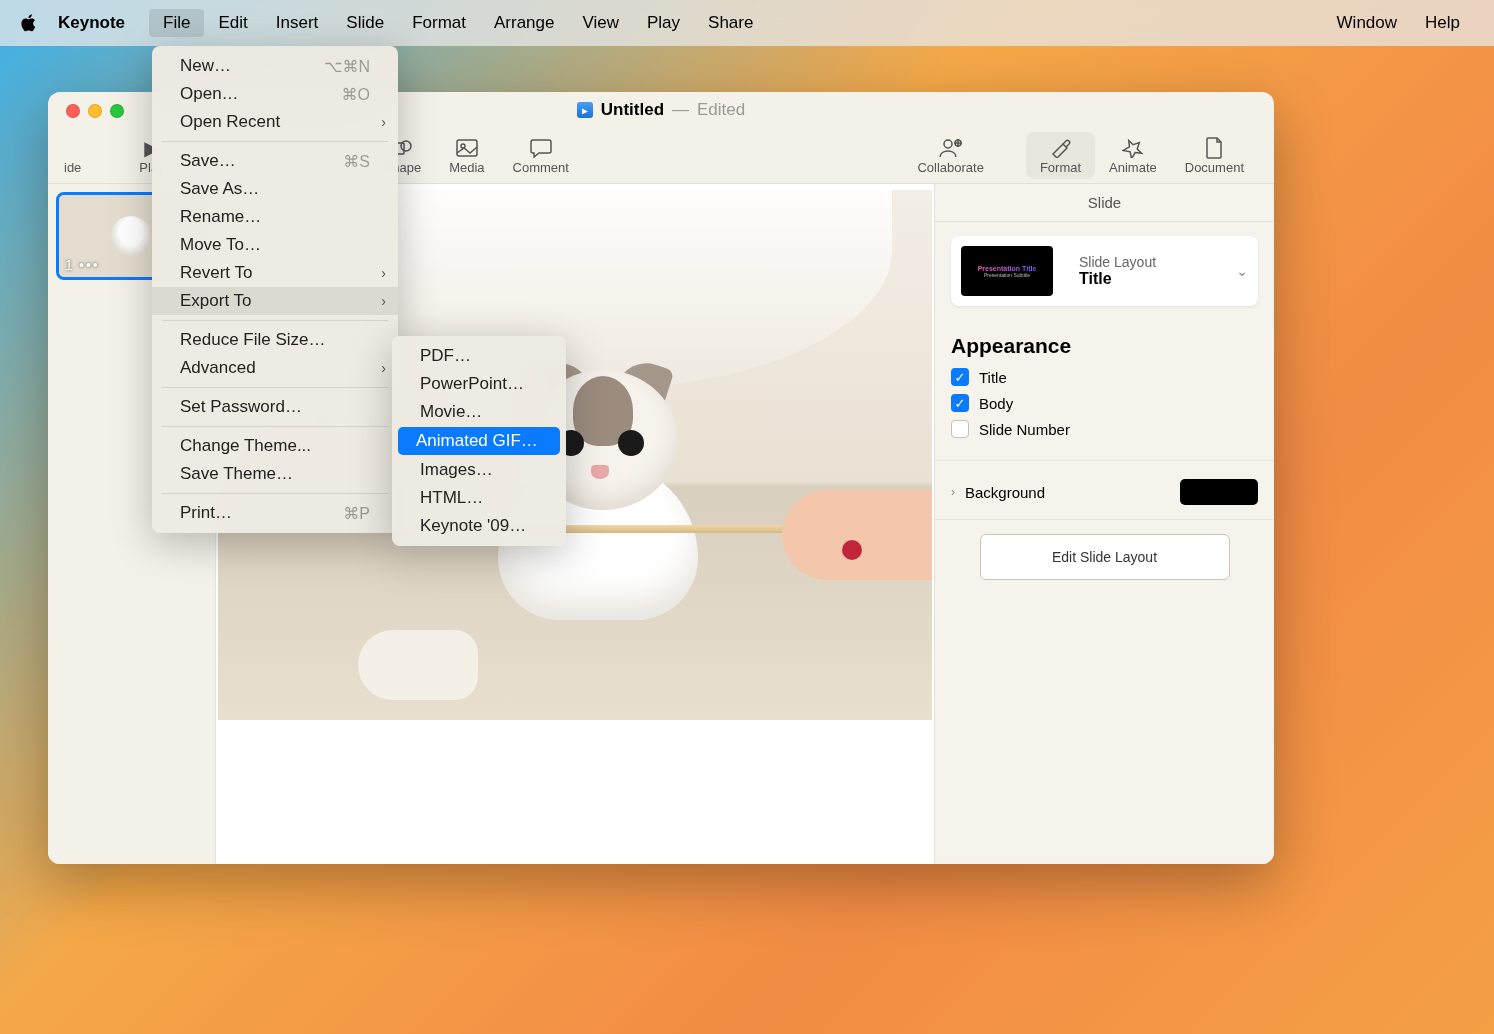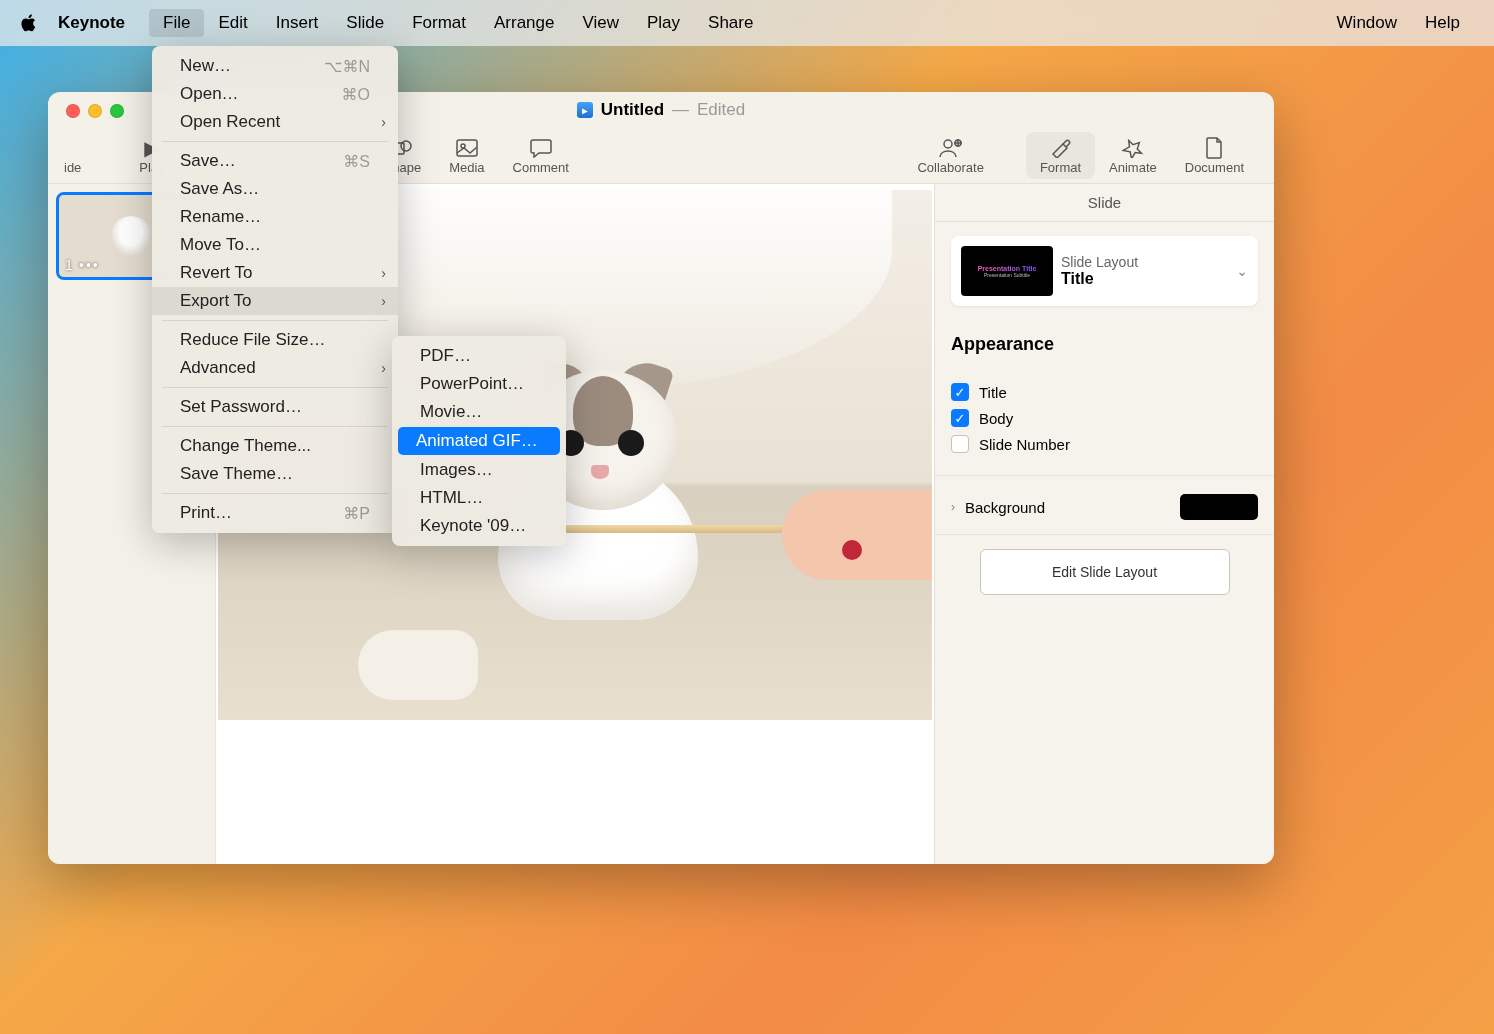--- a/index.html
+++ b/index.html
@@ -63,29 +63,29 @@
 .slide-canvas .kitten .patch { position:absolute; top:6px; left:85px; width:60px; height:70px; background:#9b8c7e; border-radius:50% 50% 40% 40%; }
 .slide-canvas .kitten .eye { position:absolute; top:60px; width:26px; height:26px; background:#1a1a1a; border-radius:50%; }
 .slide-canvas .kitten .eye.l { left:70px; } .slide-canvas .kitten .eye.r { left:130px; }
 .slide-canvas .kitten .nose { position:absolute; top:95px; left:103px; width:18px; height:14px; background:#e9a8aa; border-radius:4px 4px 50% 50%; }
 .slide-canvas .paw { position:absolute; left:140px; top:440px; width:120px; height:70px; background:#f4f0e8; border-radius:60px 40px 40px 60px; }
 
 
 .inspector { width: 340px; background: #f6f3ec; border-left: 1px solid rgba(0,0,0,0.07); padding: 0; }
 .inspector .tab-header { height: 38px; display:flex; align-items:center; justify-content:center; border-bottom:1px solid rgba(0,0,0,0.08); font-size:15px; color:#555; }
 .inspector .section { padding: 14px 16px; border-bottom: 1px solid rgba(0,0,0,0.06); }
-.layout-card { background:#fff; border-radius:8px; padding:10px; display:flex; align-items:center; gap:8px; box-shadow: 0 1px 3px rgba(0,0,0,0.08); margin: 14px 16px; }
+.layout-card { background:#fff; border-radius:8px; padding:10px; display:flex; align-items:center; gap:26px; box-shadow: 0 1px 3px rgba(0,0,0,0.08); margin: 14px 16px; }
 .layout-thumb { width:92px; height:50px; background:#000; border-radius:4px; display:flex; flex-direction:column; align-items:center; justify-content:center; }
 .layout-thumb .t1 { font-size:7px; font-weight:600; background: linear-gradient(90deg,#ff5fb4,#7a5cff); -webkit-background-clip:text; color:transparent;}
 .layout-thumb .t2 { font-size:5px; color:#bbb;}
 .layout-text { flex:1; }
 .layout-text .lbl { font-size:14px; color:#666; }
 .layout-text .val { font-size:16px; font-weight:600; color:#000; }
 .chev { color:#888; font-size:14px; }
-.section-title { font-size:18px; font-weight:600; margin-bottom: 28px; }
+.section-title { font-size:21px; font-weight:600; margin-bottom: 10px; }
 .check-row { display:flex; align-items:center; gap:10px; margin: 8px 0; font-size:15px; }
 .check { width:18px; height:18px; border-radius:4px; display:inline-flex; align-items:center; justify-content:center; color:#fff; font-size:13px; }
 .check.on { background:#0a7aff; }
 .check.off { background:#fff; border:1px solid #c5c1b8; }
 .bg-row { display:flex; align-items:center; gap:10px; margin-top: 4px; }
 .disclosure { color:#888; font-size:12px; }
 .bg-swatch { width:78px; height:26px; background:#000; border-radius:5px; margin-left:auto; border:1px solid rgba(0,0,0,0.2);}
 .edit-btn { margin: 14px auto; display:block; width: 250px; height: 46px; background:#fff; border:1px solid #c9c5bb; border-radius:6px; font-size:14px; color:#333; }
 
 

